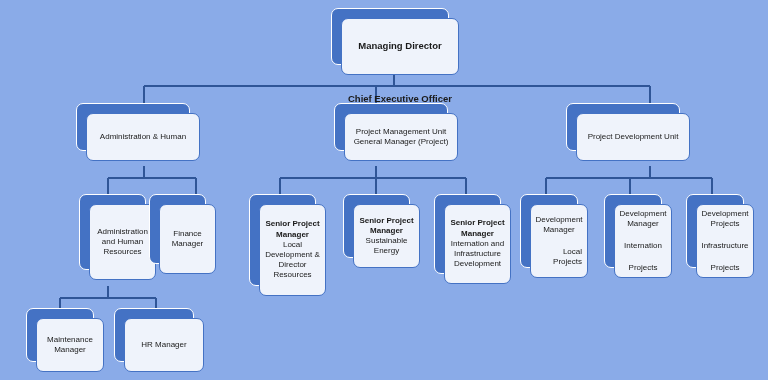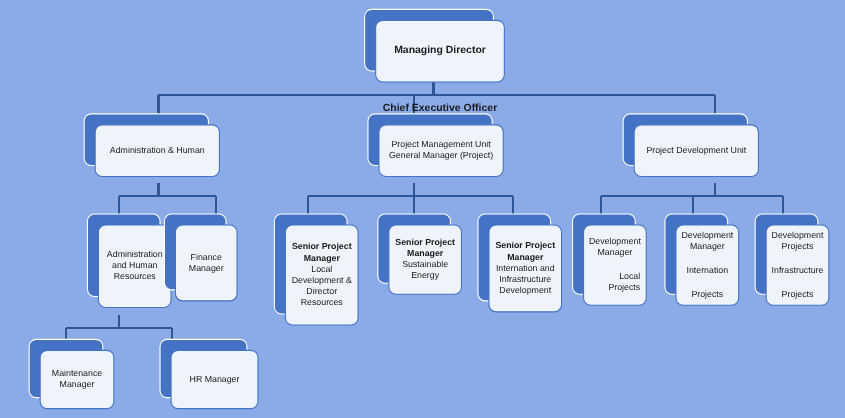--- a/index.html
+++ b/index.html
@@ -228,20 +228,20 @@
   </div>
 
   <div class="node n-leaf" style="left:26px; top:308px; width:68px; height:54px;">
     <div class="plate"></div>
     <div class="card">
       <div>Maintenance</div>
       <div>Manager</div>
     </div>
   </div>
 
-  <div class="node n-leaf" style="left:114px; top:308px; width:80px; height:54px;margin-left:31px;">
+  <div class="node n-leaf" style="left:114px; top:308px; width:80px; height:54px;">
     <div class="plate"></div>
     <div class="card">
       <div>HR Manager</div>
     </div>
   </div>
 
 </div>
 
 </body></html>

